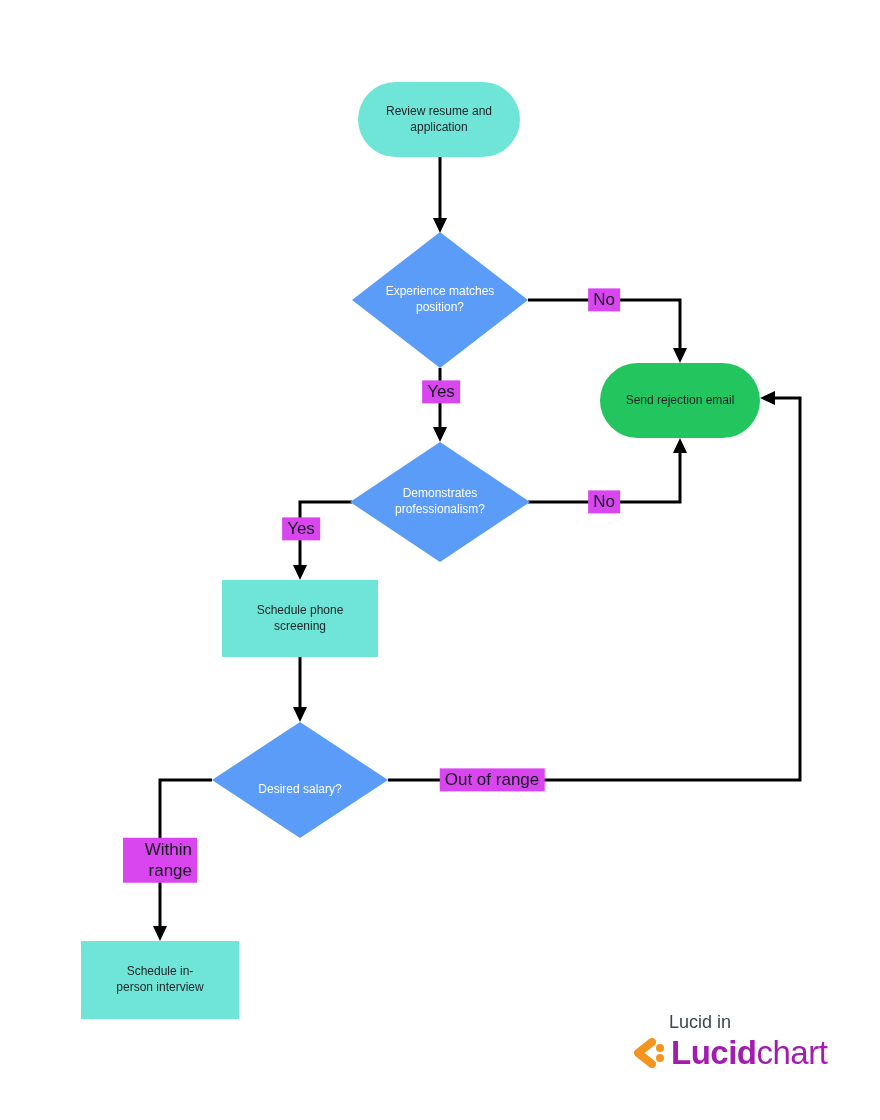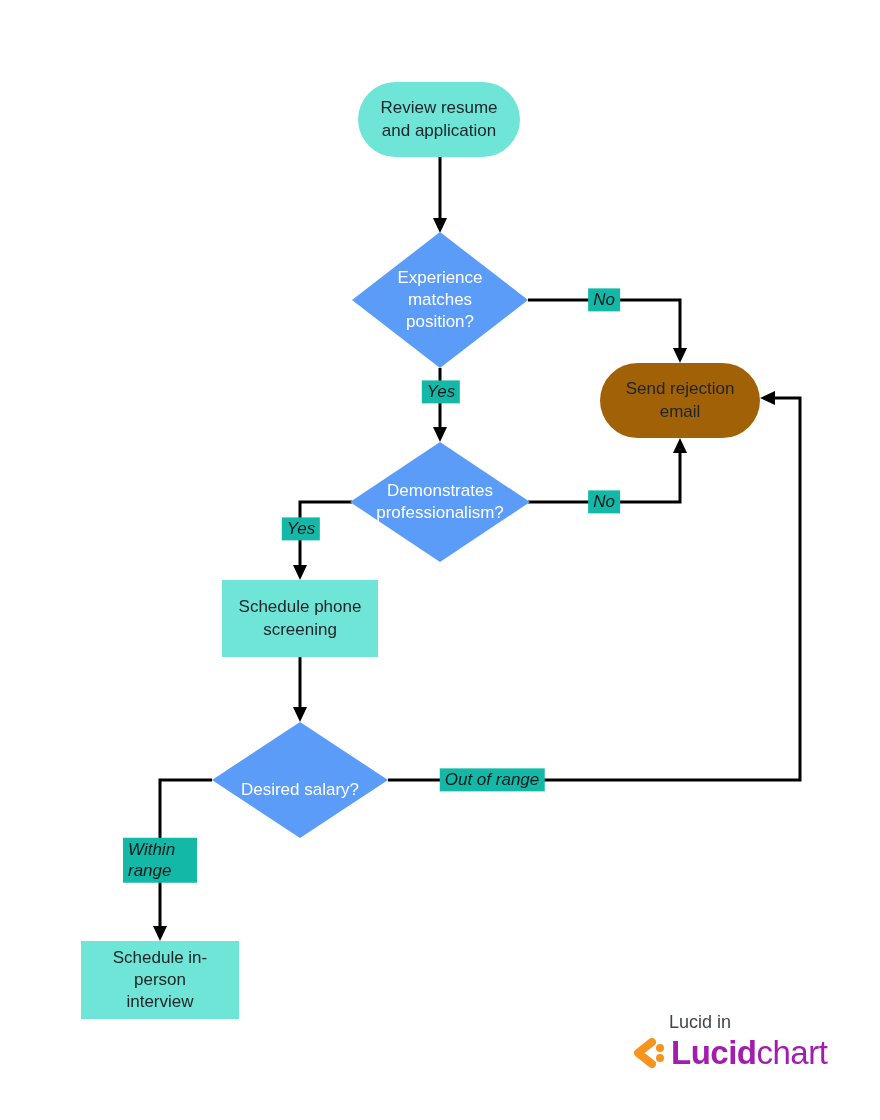--- a/index.html
+++ b/index.html
@@ -5,46 +5,46 @@
   html,body{margin:0;padding:0;background:#ffffff;}
   .canvas{
     position:relative;width:880px;height:1120px;background:#ffffff;
     font-family:"Liberation Sans",sans-serif;overflow:hidden;
   }
   svg.wires{position:absolute;left:0;top:0;width:880px;height:1120px;}
   svg.wires path{fill:none;stroke:#000000;stroke-width:3;}
   svg.wires polygon{fill:#000000;stroke:none;}
 
   .node{position:absolute;display:flex;align-items:center;justify-content:center;
-        text-align:center;font-size:17px;line-height:1.3;color:#20262b;}
+        text-align:center;font-size:12px;line-height:1.3;color:#20262b;}
   .node .lbl{display:block;}
   .terminator{border-radius:38px;}
   .decision{clip-path:polygon(50% 0,100% 50%,50% 100%,0 50%);color:#ffffff;}
   .teal{background:#6fe5d8;}
   .blue{background:#5a9cf8;}
-  .salmon{background:#a16207;}
+  .salmon{background:#22c55e;}
 
   .node-review{left:358px;top:82px;width:162px;height:75px;}
   .node-review .lbl{max-width:142px;}
   .node-experience{left:352px;top:232px;width:176px;height:136px;}
   .node-experience .lbl{max-width:120px;text-align:center;}
   .node-rejection{left:600px;top:363px;width:160px;height:75px;}
   .node-rejection .lbl{max-width:130px;}
   .node-professionalism{left:350px;top:442px;width:180px;height:120px;}
   .node-professionalism .lbl{max-width:150px;}
   .node-phone{left:222px;top:580px;width:156px;height:77px;}
   .node-phone .lbl{max-width:140px;}
   .node-salary{left:212px;top:722px;width:176px;height:116px;}
   .node-salary .lbl{max-width:160px;margin-top:20px;}
   .node-interview{left:81px;top:941px;width:158px;height:78px;}
   .node-interview .lbl{max-width:100px;}
 
   .edge-label{position:absolute;transform:translate(-50%,-50%);
-      background:#14b8a6;padding:1px 5px;font-size:17px;color:#15191d;
-      text-align:left;white-space:nowrap;line-height:1.25;font-style:italic;}
+      background:#d946ef;padding:1px 5px;font-size:17px;color:#15191d;
+      text-align:right;white-space:nowrap;line-height:1.25;}
   .edge-label.wrap{white-space:normal;width:64px;}
   .el-yes1{left:441px;top:392px;}
   .el-no1{left:604px;top:300px;}
   .el-yes2{left:301px;top:529px;}
   .el-no2{left:604px;top:502px;}
   .el-out{left:492px;top:780px;}
   .el-within{left:160px;top:860px;}
 
   .made-in{position:absolute;left:640px;top:1012px;width:120px;text-align:center;
       font-size:18px;color:#3c4650;}

